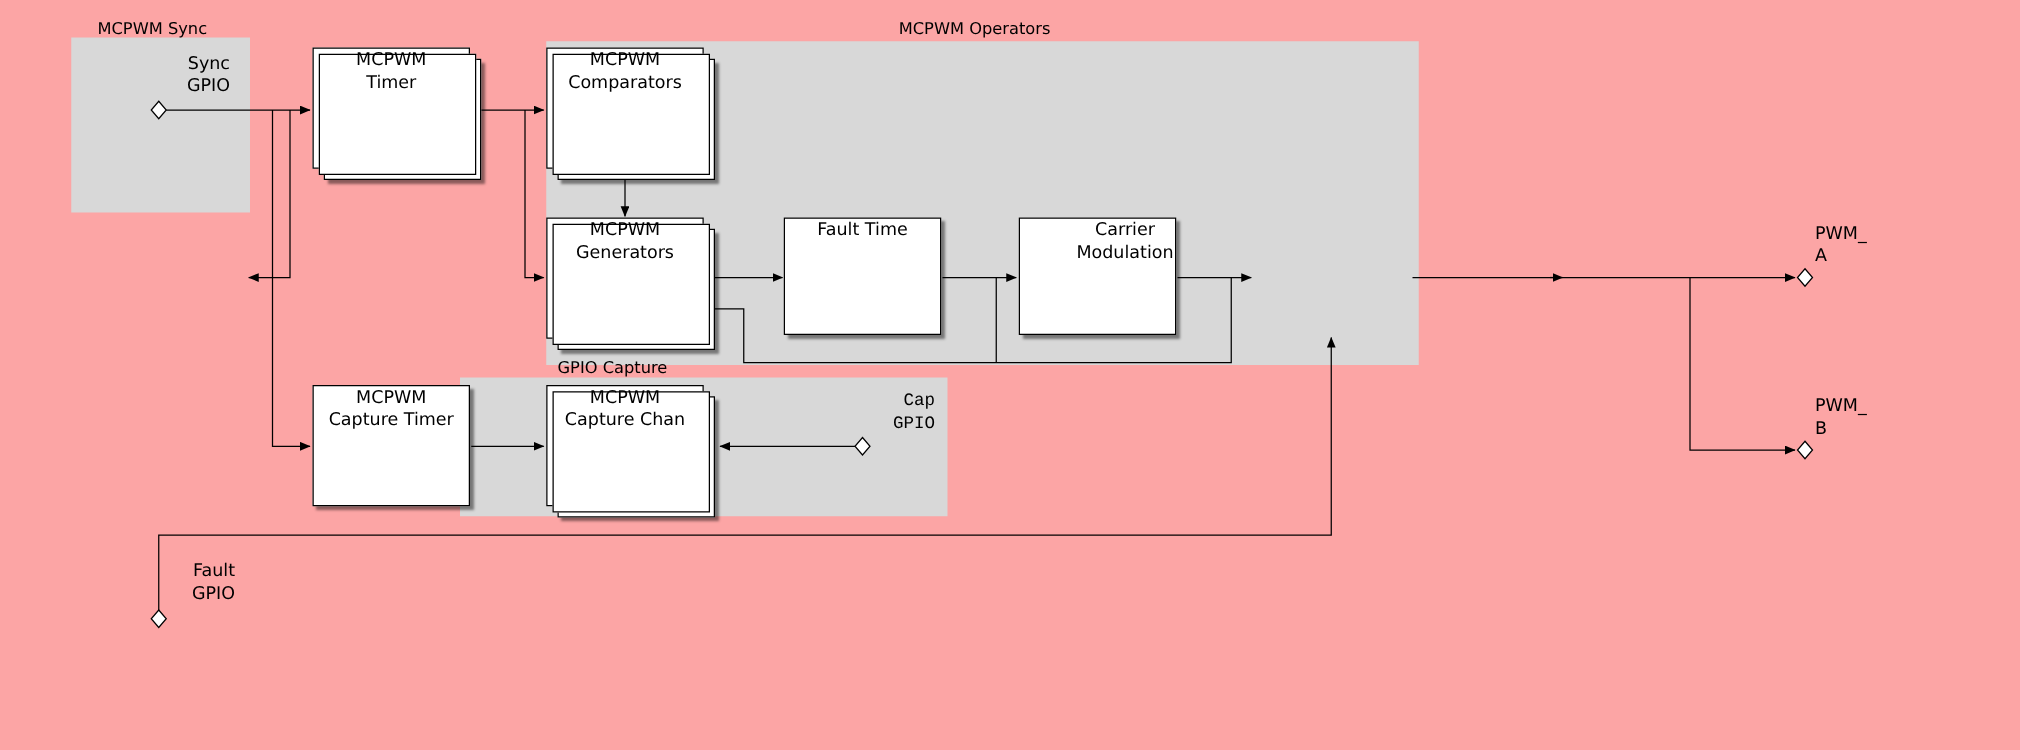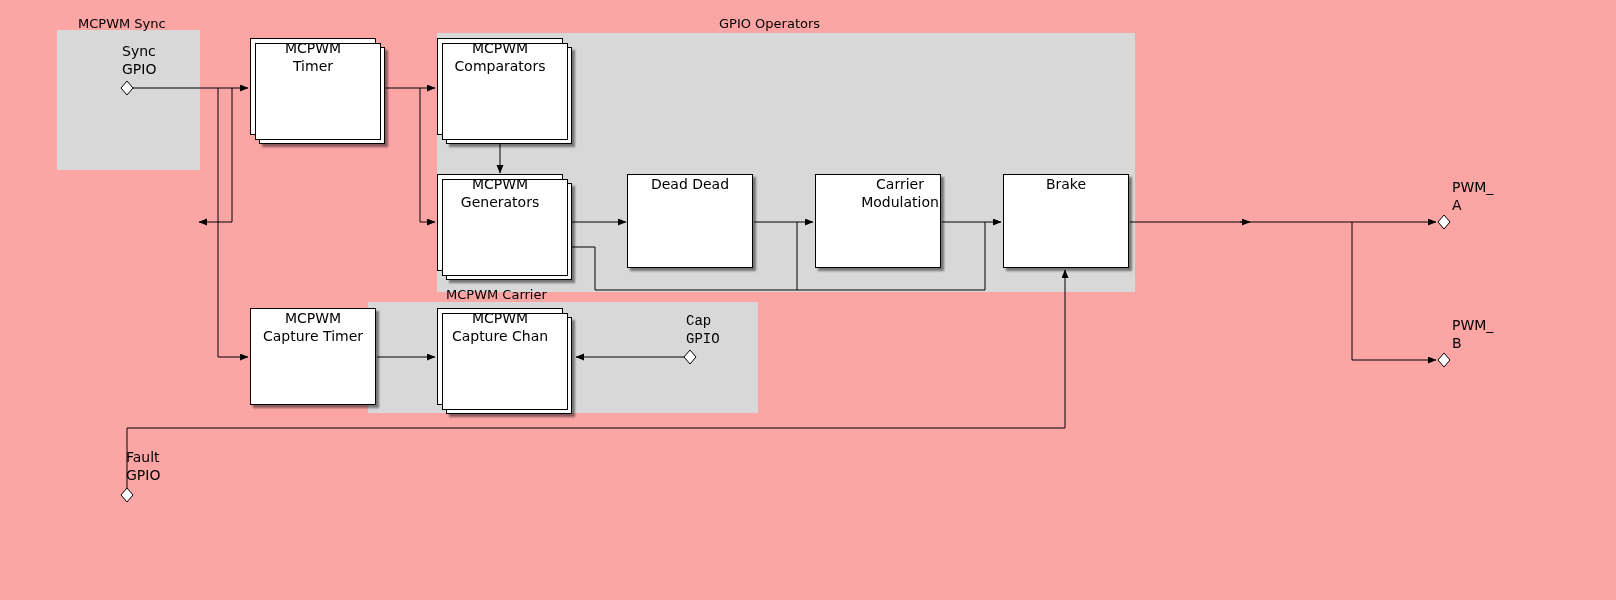--- a/index.html
+++ b/index.html
@@ -48,21 +48,21 @@
   #n-capture-timer { left: 250px;  top: 308px; width: 126px; height: 97px; }
   #n-capture-chan  { left: 437px;  top: 308px; width: 126px; height: 97px; }
 
   .region-label { position: absolute; z-index: 3; font-size: 13px; white-space: nowrap; }
   #rl-sync      { left: 78px;  top: 16px; }
   #rl-operators { left: 719px; top: 16px; }
   #rl-capture   { left: 446px; top: 287px; }
 
   .port-label {
     position: absolute; z-index: 3; font-size: 14px; line-height: 18px;
-    white-space: pre-line; text-align: left;
+    white-space: pre-line; text-align: right;
   }
   #p-sync-gpio  { left: 122px;  top: 42px;  width: 62px; }
   #p-cap-gpio   { left: 686px;  top: 312px; width: 62px; font-family: Liberation Mono, monospace; }
   #p-fault-gpio { left: 126px;  top: 448px; width: 62px; }
   #p-pwm-a      { left: 1452px; top: 178px; text-align: left; }
   #p-pwm-b      { left: 1452px; top: 316px; text-align: left; }
 </style>
 </head>
 <body>
 
@@ -100,44 +100,41 @@
     <g stroke="#000" stroke-width="1" fill="#fff">
       <path d="M127,81 L133,88 L127,95 L121,88 Z"></path>
       <path d="M690,350 L696,357 L690,364 L684,357 Z"></path>
       <path d="M127,488 L133,495 L127,502 L121,495 Z"></path>
       <path d="M1444,215 L1450,222 L1444,229 L1438,222 Z"></path>
       <path d="M1444,353 L1450,360 L1444,367 L1438,360 Z"></path>
     </g>
   </svg>
 
   <div class="region-label" id="rl-sync">MCPWM Sync</div>
-  <div class="region-label" id="rl-operators">GPIO Operators</div>
-  <div class="region-label" id="rl-capture">MCPWM Carrier</div>
+  <div class="region-label" id="rl-operators">MCPWM Operators</div>
+  <div class="region-label" id="rl-capture">GPIO Capture</div>
 
   <div class="node stack" id="n-mcpwm-timer">
     <span class="nl">MCPWM
 Timer</span>
   </div>
   <div class="node stack" id="n-comparators">
     <span class="nl">MCPWM
 Comparators</span>
   </div>
   <div class="node stack" id="n-generators">
     <span class="nl">MCPWM
 Generators</span>
   </div>
   <div class="node single" id="n-dead-time">
-    <span class="nl">Dead Dead</span>
+    <span class="nl">Fault Time</span>
   </div>
   <div class="node single" id="n-carrier">
     <span class="nl">Carrier
 Modulation</span>
-  </div>
-  <div class="node single" id="n-brake">
-    <span class="nl">Brake</span>
   </div>
   <div class="node single" id="n-capture-timer">
     <span class="nl">MCPWM
 Capture Timer</span>
   </div>
   <div class="node stack" id="n-capture-chan">
     <span class="nl">MCPWM
 Capture Chan</span>
   </div>
 

